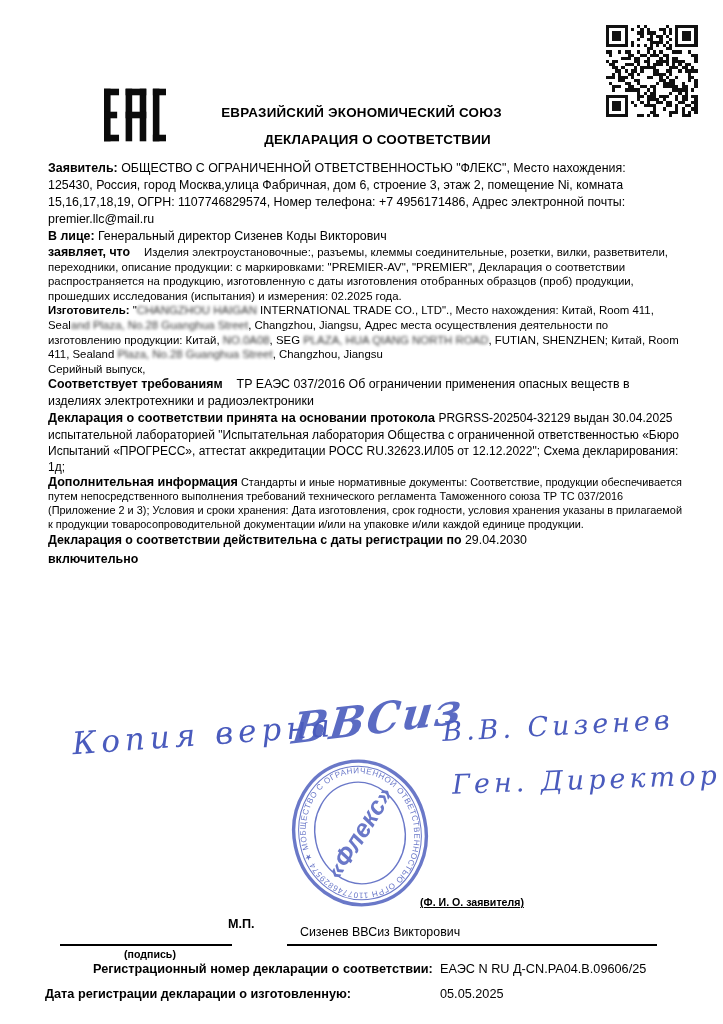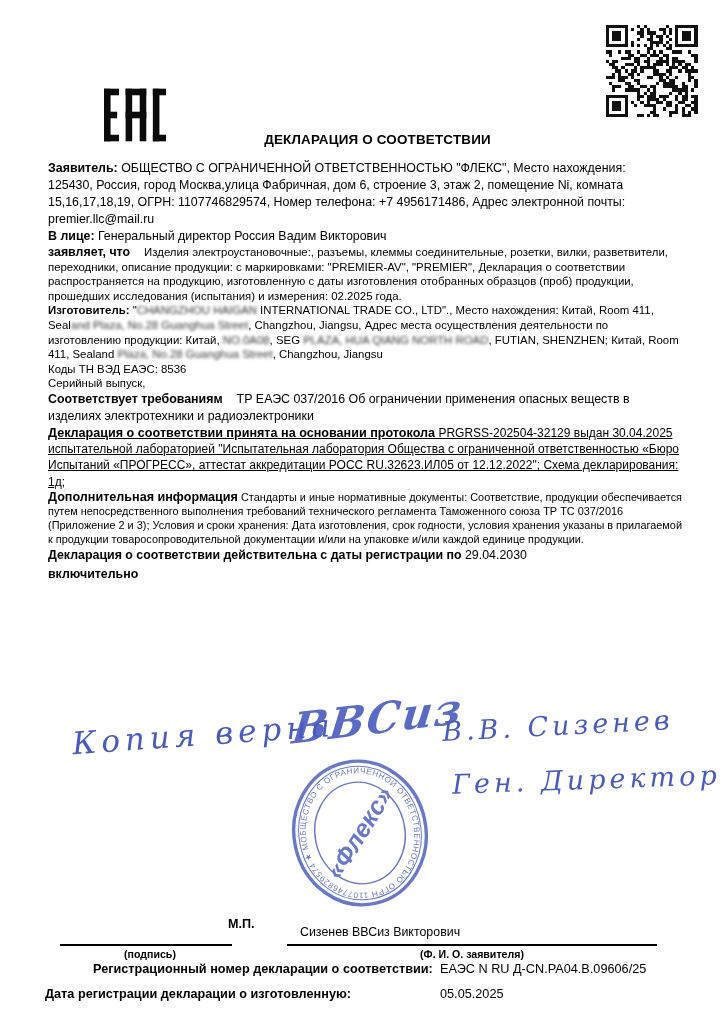--- a/index.html
+++ b/index.html
@@ -13,41 +13,41 @@
   .b{font-weight:bold;}
   .center{text-align:center;}
   .t12{font-size:12.4px; line-height:17px;}
   .t115{font-size:11.4px; line-height:14.6px;}
   .t11{font-size:10.9px; line-height:14px;}
   .title{font-size:13.4px; font-weight:bold; letter-spacing:.2px;}
   .blurred{filter:blur(1.4px); opacity:.8;}
   .content{position:absolute; left:48px; top:160px; width:636px;}
   .content p{margin:0;}
   .mb2{margin-bottom:2px;} .mb8{margin-bottom:8px;}
-  .mb10{margin-bottom:10px;} .mt6{margin-top:6px;} .mt12{margin-top:12px;text-decoration:underline;}
+  .mb10{margin-bottom:10px;} .mt6{margin-top:6px;} .mt12{margin-top:12px;}
   .w585{width:585px;} .w622{width:622px;} .w636{width:636px;}
   .gap{display:inline-block; width:14px;}
   
   .hand{
     position:absolute; color:#4a5bbd;
     font-family:"DejaVu Serif", serif; font-style:italic;
     white-space:nowrap; pointer-events:none;
   }
   .hw-copy{left:72px; top:716px; font-size:31px; letter-spacing:5px; transform:rotate(-4deg);}
   .hw-sign{left:292px; top:694px; font-size:42px; letter-spacing:2px; transform:rotate(-7deg) skewX(-14deg); font-weight:bold; opacity:.9;}
   .hw-name{left:442px; top:710px; font-size:27px; letter-spacing:4px; transform:rotate(-3deg);}
   .hw-role{left:452px; top:764px; font-size:27px; letter-spacing:4px; transform:rotate(-2deg);}
   
   .stamp{position:absolute; left:280px; top:748px; opacity:.82;}
   
   .mp{left:228px; top:917px; font-size:12.6px; font-weight:bold;}
   .sig-line{left:60px; top:944px; width:172px; border-top:2px solid #000; height:0;}
   .fio-line{left:287px; top:944px; width:370px; border-top:2px solid #000; height:0;}
   .sig-caption{left:64px; top:948px; width:172px; text-align:center; font-size:10.6px; font-weight:bold;}
-  .fio-caption{left:287px; top:948px; width:370px; text-align:center; font-size:10.6px; font-weight:bold;}
+  .fio-caption{left:287px; top:896px; width:370px; text-align:center; font-size:10.6px; font-weight:bold;text-decoration:underline;}
   .fio-value{left:300px; top:925px; font-size:12.4px;}
   .reg-label{left:45px; font-size:12.7px; font-weight:bold;}
   .reg-value{left:440px; font-size:12.7px;}
   svg text{font-family:"Liberation Sans", sans-serif;}
 </style>
 </head>
 <body>
 
 <div class="page">
 
@@ -364,33 +364,33 @@
       <rect x="11" y="28" width="1" height="1" fill="#111"></rect>
       <rect x="13" y="28" width="1" height="1" fill="#111"></rect>
       <rect x="15" y="28" width="1" height="1" fill="#111"></rect>
       <rect x="16" y="28" width="1" height="1" fill="#111"></rect>
       <rect x="20" y="28" width="1" height="1" fill="#111"></rect>
       <rect x="24" y="28" width="1" height="1" fill="#111"></rect>
       <rect x="25" y="28" width="1" height="1" fill="#111"></rect>
       <rect x="26" y="28" width="1" height="1" fill="#111"></rect>
     </svg>
 
+  <div class="abs center title" style="left:0; top:105px; width:723px;">ЕВРАЗИЙСКИЙ ЭКОНОМИЧЕСКИЙ СОЮЗ</div>
   <div class="abs center title" style="left:16px; top:132px; width:723px;">ДЕКЛАРАЦИЯ О СООТВЕТСТВИИ</div>
 
   <div class="content">
 
     <p class="t12 w585 mb2"><span class="b">Заявитель:</span><span> ОБЩЕСТВО С ОГРАНИЧЕННОЙ ОТВЕТСТВЕННОСТЬЮ "ФЛЕКС", Место нахождения: 125430, Россия, город Москва,улица Фабричная, дом 6, строение 3, этаж 2, помещение Ni, комната 15,16,17,18,19, ОГРН: 1107746829574, Номер телефона: +7 4956171486, Адрес электронной почты: premier.llc@mail.ru</span></p>
 
-    <p class="t12 w622 mb2"><span class="b">В лице:</span><span> Генеральный директор Россия Вадим Викторович</span></p>
+    <p class="t12 w622 mb2"><span class="b">В лице:</span><span> Генеральный директор Сизенев Коды Викторович</span></p>
 
     <p class="t115 w622"><span class="b" style="font-size:12.4px;">заявляет, что</span><span class="gap"></span><span>Изделия электроустановочные:, разъемы, клеммы соединительные, розетки, вилки, разветвители, переходники, описание продукции: с маркировками: "PREMIER-AV", "PREMIER", Декларация о соответствии распространяется на продукцию, изготовленную с даты изготовления отобранных образцов (проб) продукции, прошедших исследования (испытания) и измерения: 02.2025 года.</span></p>
 
     <p class="t115 w636"><span class="b">Изготовитель: </span><span>"</span><span class="blurred">CHANGZHOU HAIGAN</span><span> INTERNATIONAL TRADE CO., LTD"., Место нахождения: Китай, Room 411, Seal</span><span class="blurred">and Plaza, No.28 Guanghua Street</span><span>, Changzhou, Jiangsu, Адрес места осуществления деятельности по изготовлению продукции: Китай, </span><span class="blurred">NO.0A08</span><span>, SEG </span><span class="blurred">PLAZA, HUA QIANG NORTH ROAD</span><span>, FUTIAN, SHENZHEN; Китай, Room 411, Sealand </span><span class="blurred">Plaza, No.28 Guanghua Street</span><span>, Changzhou, Jiangsu</span></p>
 
-    <p class="t115 w636">Коды ТН ВЭД ЕАЭС: 8536</p>
     <p class="t115 w636 mb2">Серийный выпуск,</p>
 
     <p class="t12 w622 mt6 mb10"><span class="b">Соответствует требованиям</span><span class="gap"></span><span>ТР ЕАЭС 037/2016 Об ограничении применения опасных веществ в изделиях электротехники и радиоэлектроники</span></p>
 
     <p class="t12 w636 mt12 mb8" style="font-size:12px; line-height:16.2px;"><span class="b" style="font-size:12.6px;">Декларация о соответствии принята на основании протокола</span><span> PRGRSS-202504-32129 выдан 30.04.2025  испытательной лабораторией "Испытательная лаборатория Общества с ограниченной ответственностью «Бюро Испытаний «ПРОГРЕСС», аттестат аккредитации РОСС RU.32623.ИЛ05  от 12.12.2022"; Схема декларирования: 1д;</span></p>
 
     <p class="t11 w636 mb8"><span class="b" style="font-size:12.6px;">Дополнительная информация</span><span> Стандарты и иные нормативные документы: Соответствие, продукции обеспечивается путем непосредственного выполнения требований технического регламента Таможенного союза ТР ТС 037/2016 (Приложение 2 и 3); Условия и сроки хранения: Дата изготовления, срок годности, условия хранения указаны в прилагаемой к продукции товаросопроводительной документации и/или на упаковке и/или каждой единице продукции.</span></p>
 
     <p class="t12 w622" style="line-height:19px;"><span class="b">Декларация о соответствии действительна с даты регистрации по </span><span>29.04.2030</span><span class="b" style="display:block;">включительно</span></p>
   </div>

